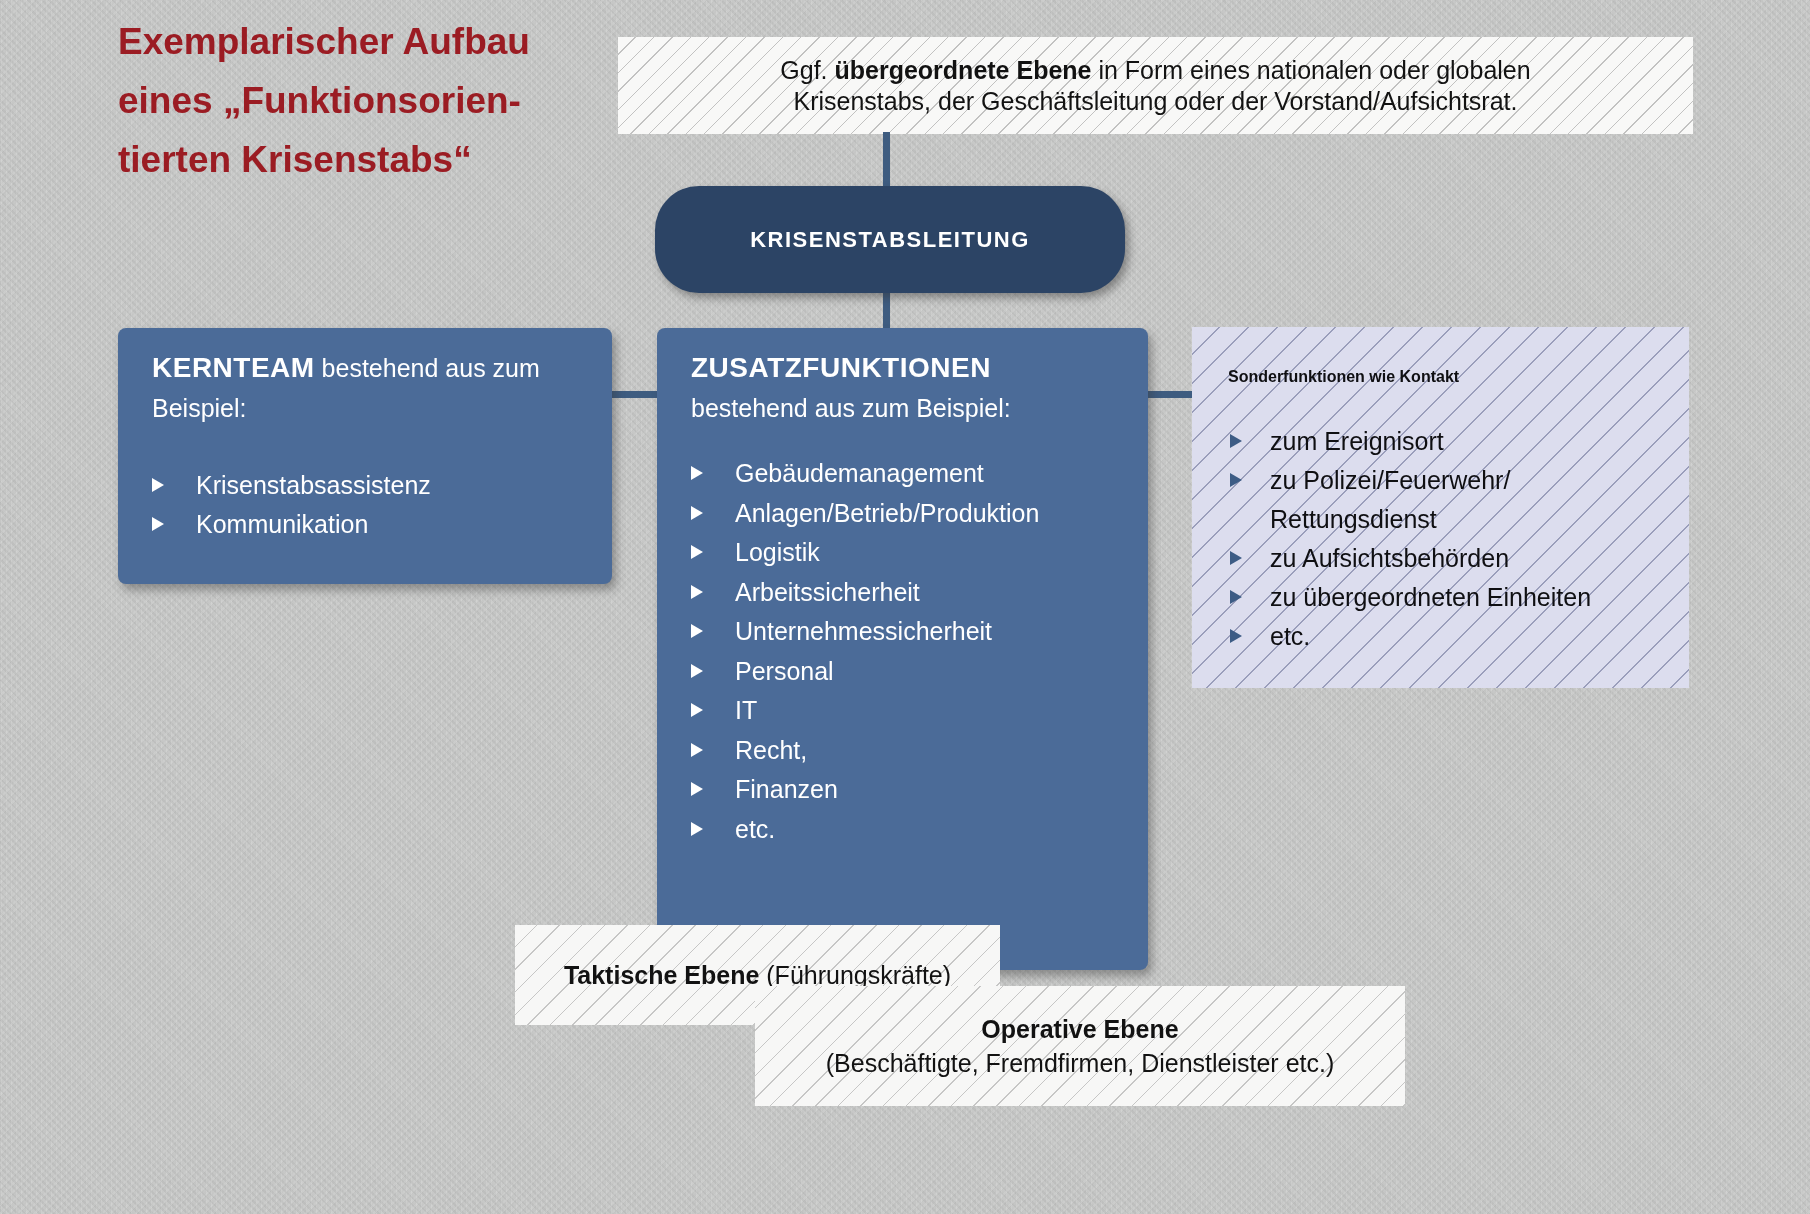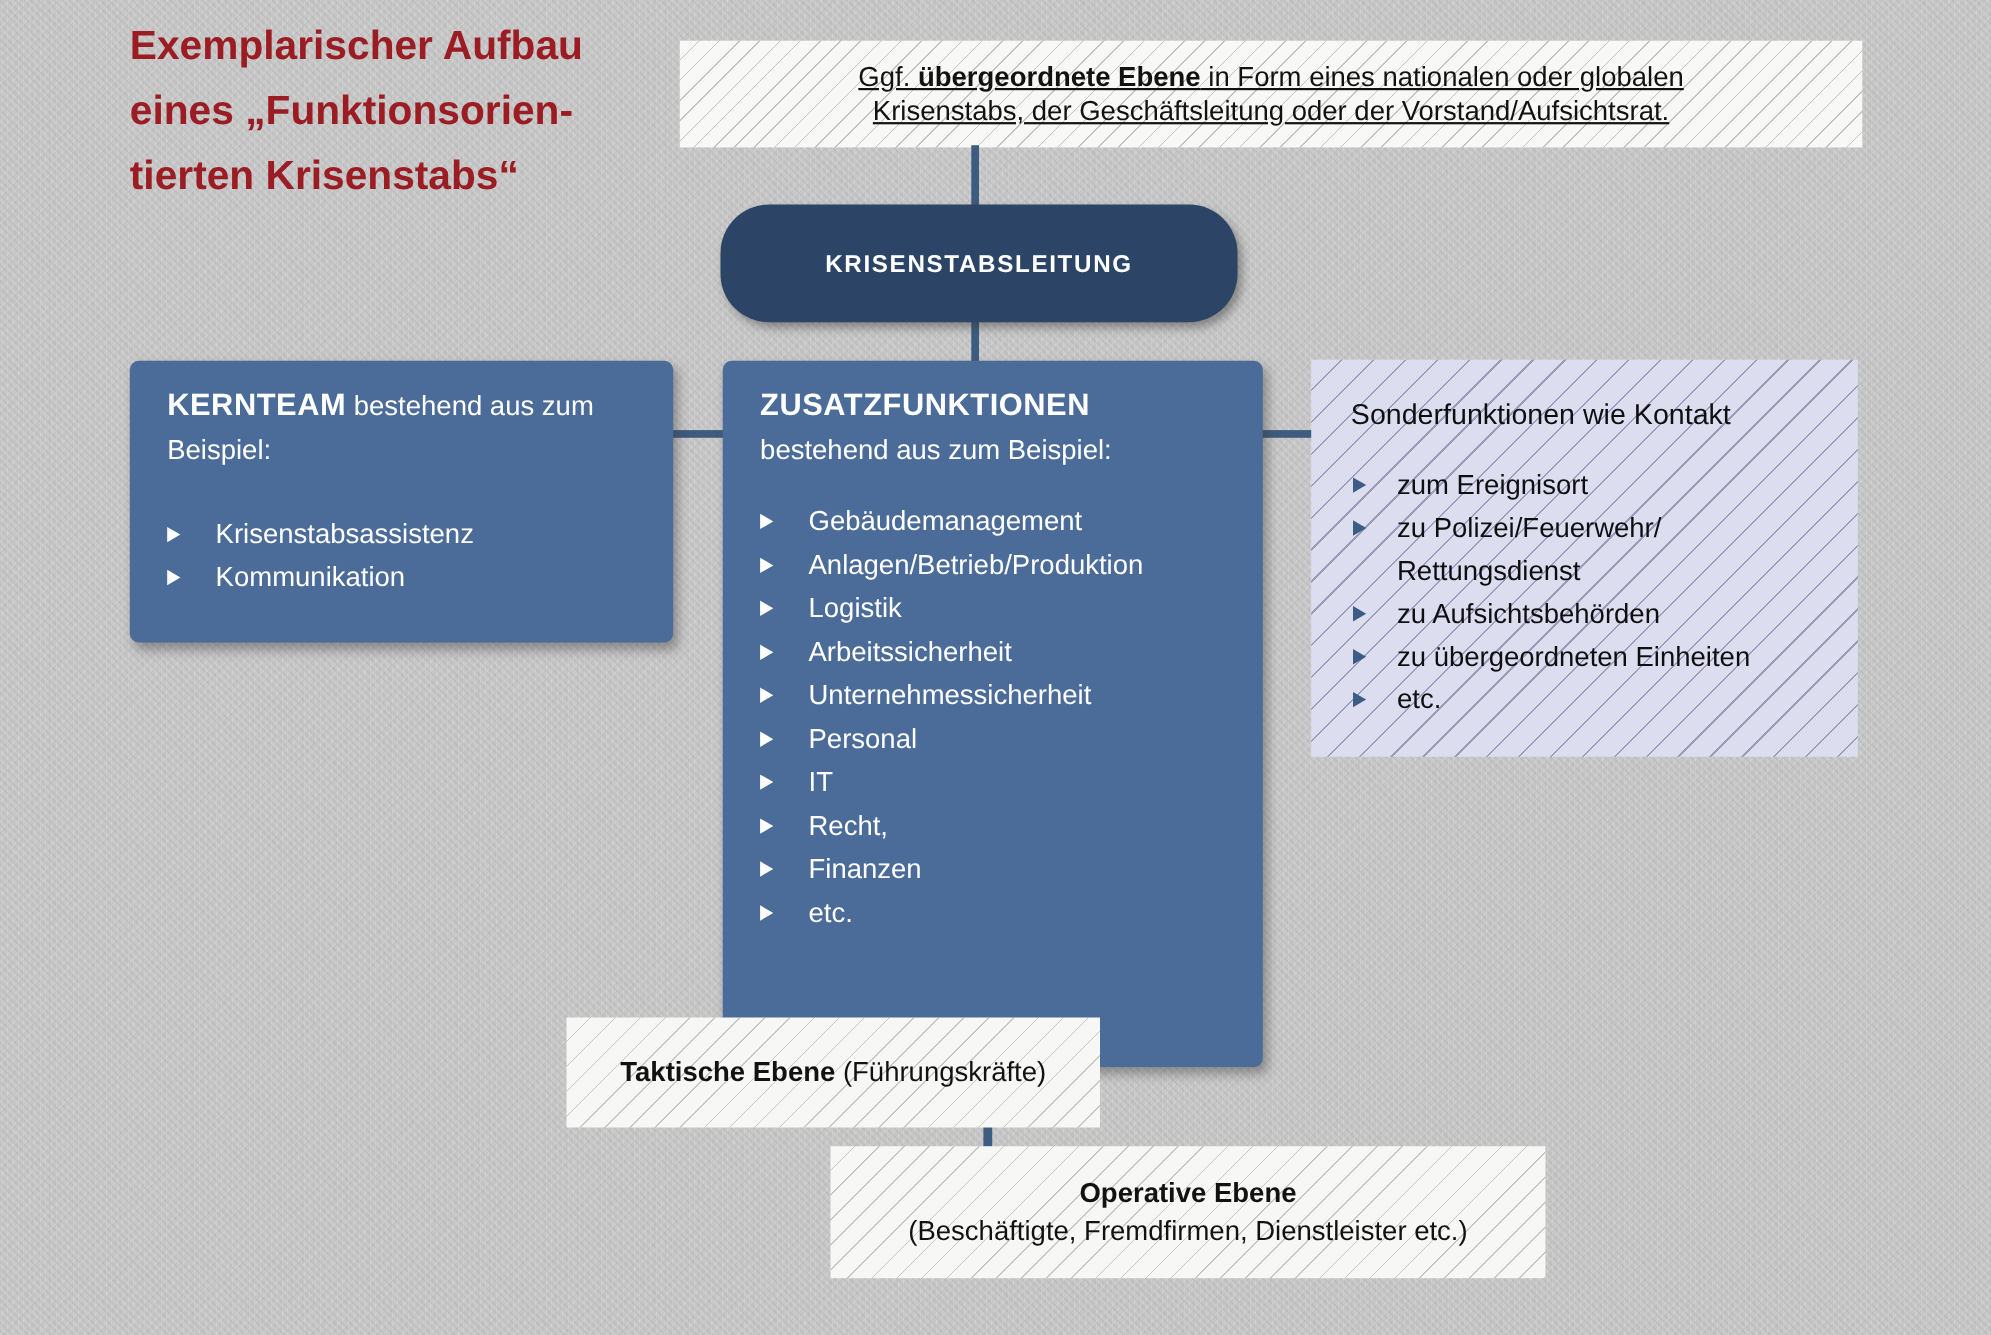--- a/index.html
+++ b/index.html
@@ -30,21 +30,21 @@
     background-image:repeating-linear-gradient(135deg, transparent 0 15px, rgba(145,145,145,.48) 15px 16px);
   }
   .hatch-lav{
     background-color:#dcddee;
     background-image:repeating-linear-gradient(135deg, transparent 0 19px, rgba(100,106,145,.55) 19px 20.5px);
   }
 
   .top-box{
     position:absolute;left:618px;top:37px;width:1075px;height:97px;
     display:flex;flex-direction:column;justify-content:center;align-items:center;
-    font-size:25px;line-height:31px;color:#121212;text-align:center;text-decoration:underline;
+    font-size:25px;line-height:31px;color:#121212;text-align:center;
   }
   .top-box b{font-weight:bold;}
 
   
   .ksl-box{
     position:absolute;left:655px;top:186px;width:470px;height:107px;
     background:#2c4465;border-radius:44px;
     display:flex;align-items:center;justify-content:center;
     color:#fff;font-size:22px;font-weight:bold;letter-spacing:1.5px;
     box-shadow:4px 5px 9px rgba(50,50,50,.45);
@@ -79,35 +79,35 @@
     flex:0 0 auto;width:0;height:0;margin-top:12px;
     border-left:12px solid currentColor;
     border-top:7px solid transparent;border-bottom:7px solid transparent;
   }
 
   
   .sonder-box{
     position:absolute;left:1192px;top:327px;width:497px;height:361px;
     padding:30px 36px;box-sizing:border-box;color:#0f0f12;font-size:25px;z-index:2;
   }
-  .sonder-title{font-weight:normal;font-size:26px;line-height:39px;}
+  .sonder-title{font-weight:bold;font-size:16px;line-height:39px;}
   .sonder-box ul.bullets{margin-top:26px;padding-left:2px;}
   .sonder-box ul.bullets li{column-gap:28px;}
   .sonder-box .tri{border-left-color:#3d5c85;}
   .li-text{white-space:pre-line;}
 
   
   .takt-box{
     position:absolute;left:515px;top:925px;width:485px;height:100px;
     display:flex;align-items:center;justify-content:center;
     font-size:25px;color:#121212;z-index:2;
   }
   .takt-box b{font-weight:bold;}
   .oper-box{
-    position:absolute;left:755px;top:1042px;width:650px;height:120px;
+    position:absolute;left:755px;top:986px;width:650px;height:120px;
     display:flex;flex-direction:column;align-items:center;justify-content:center;
     font-size:25px;line-height:34px;color:#121212;text-align:center;z-index:2;
   }
   .oper-box b{font-weight:bold;}
 </style>
 </head>
 <body>
 
 <div class="stage">
 

